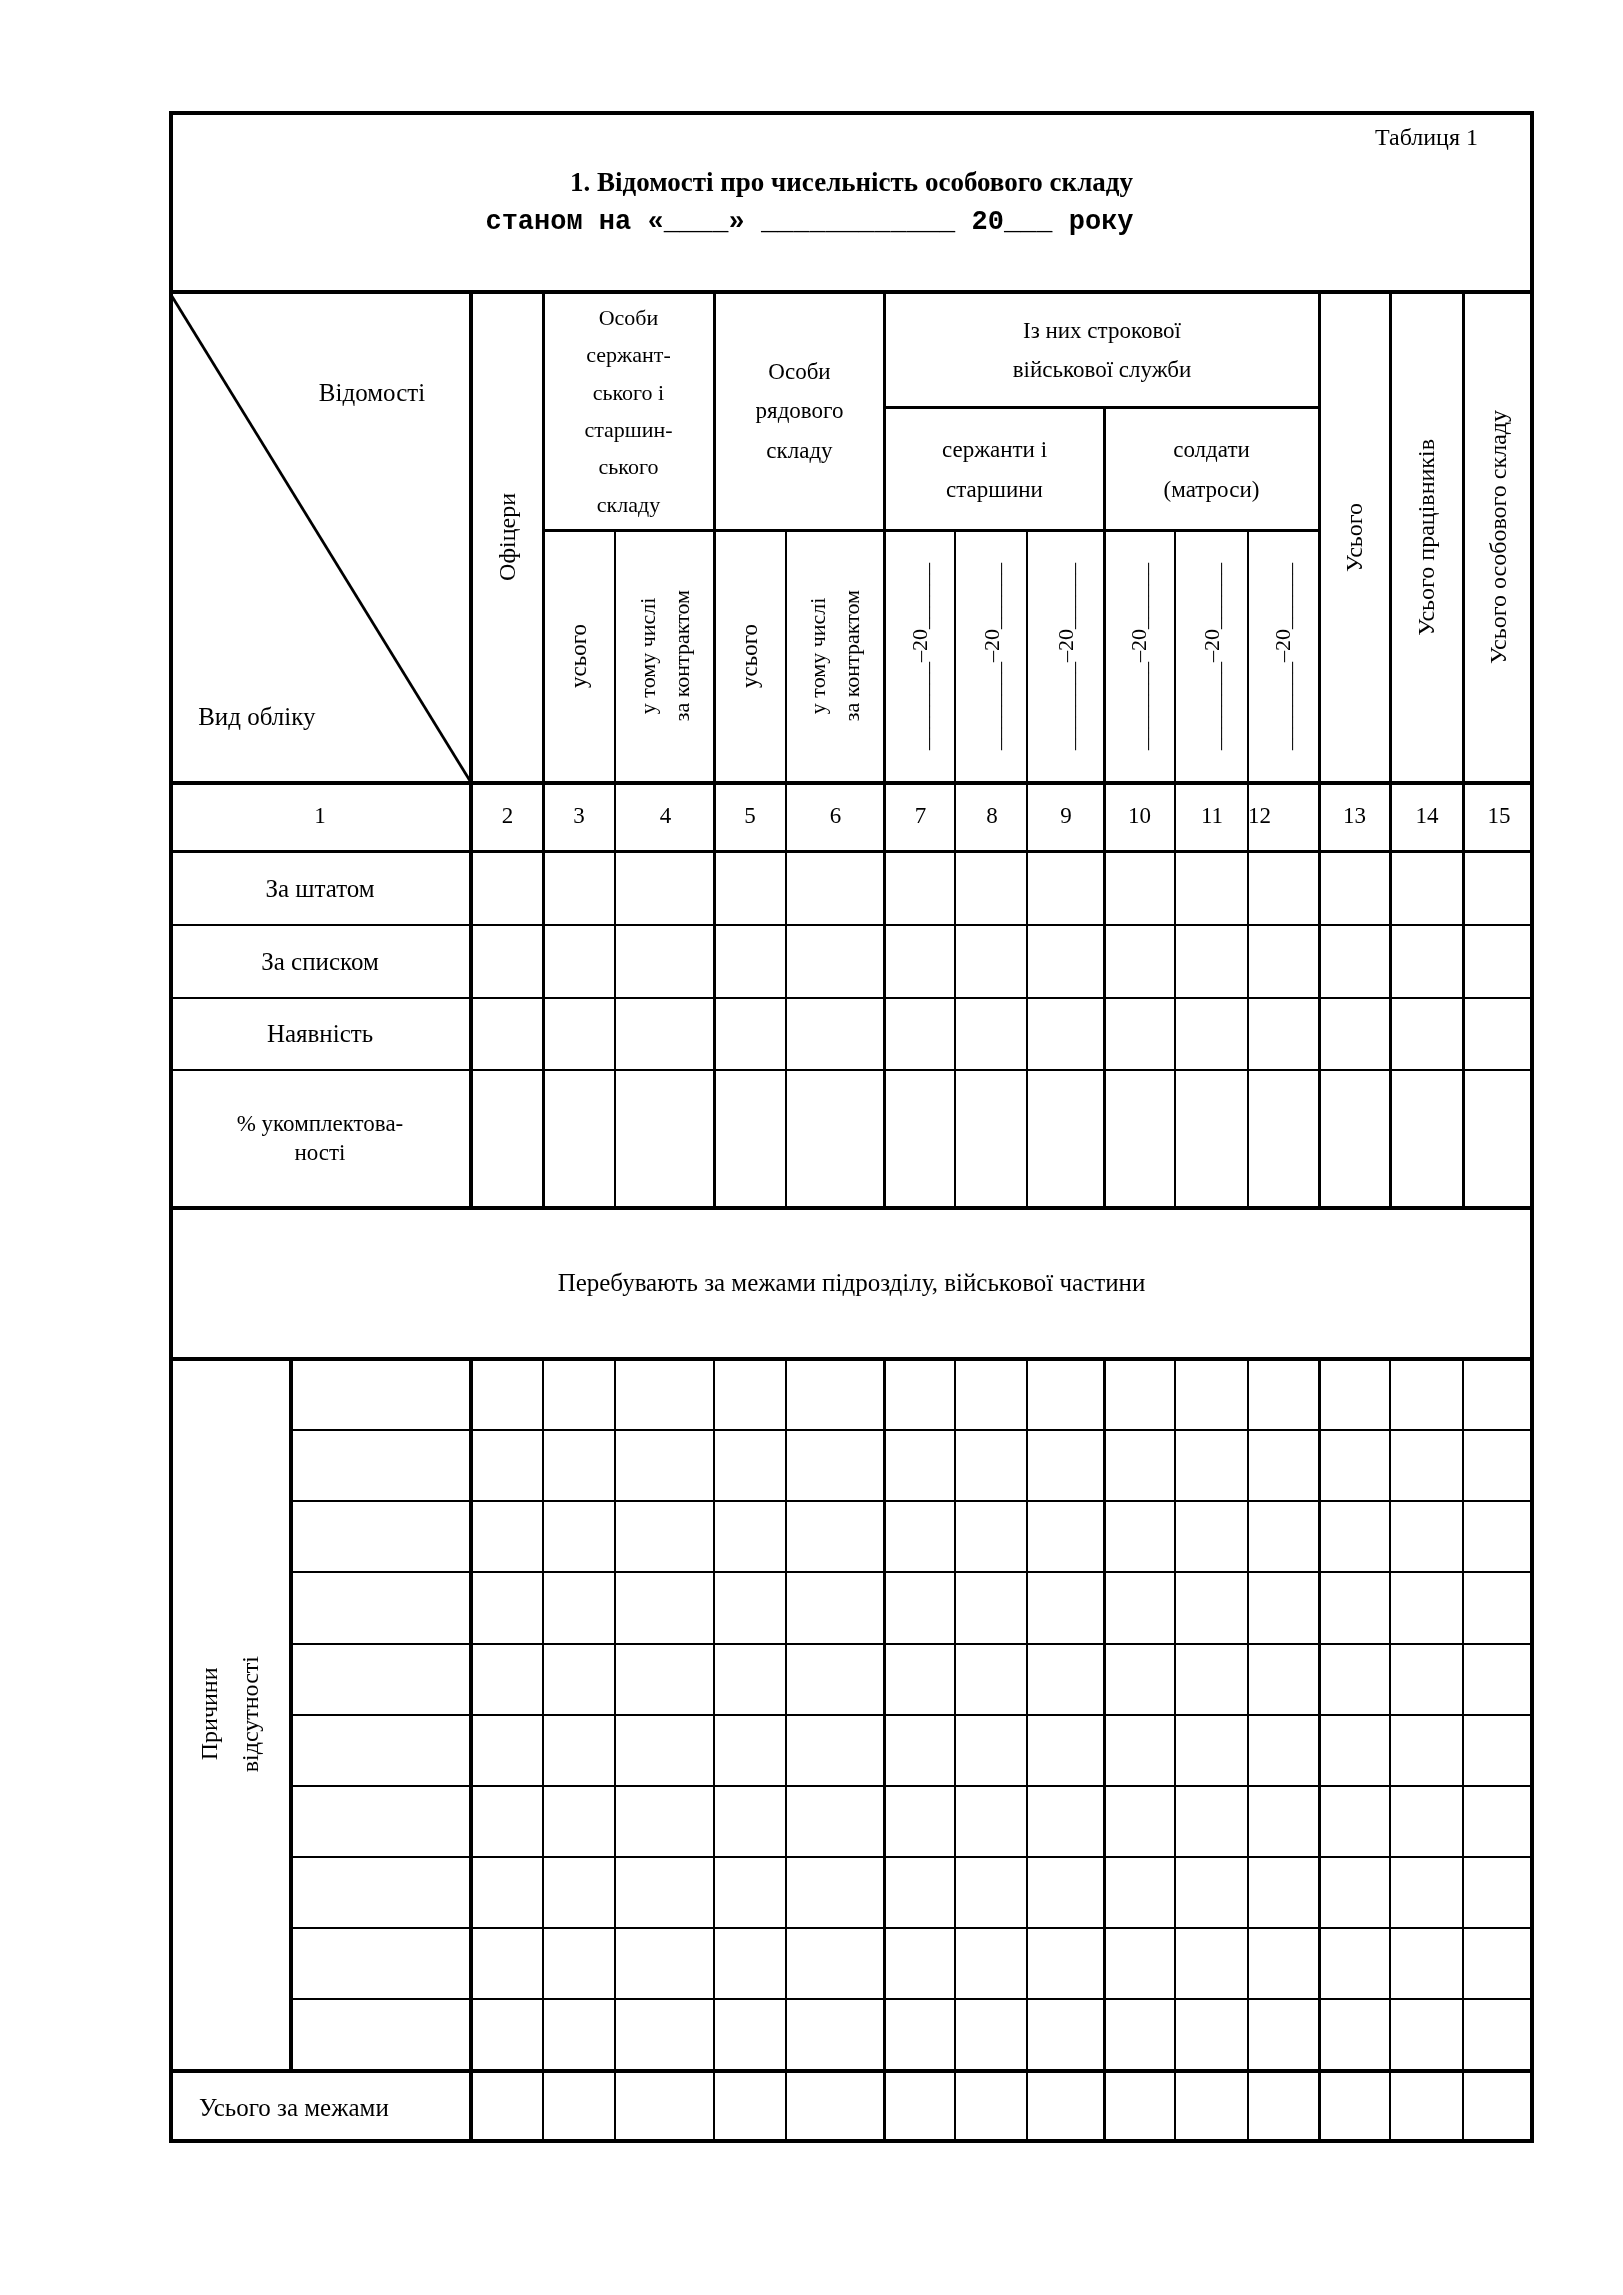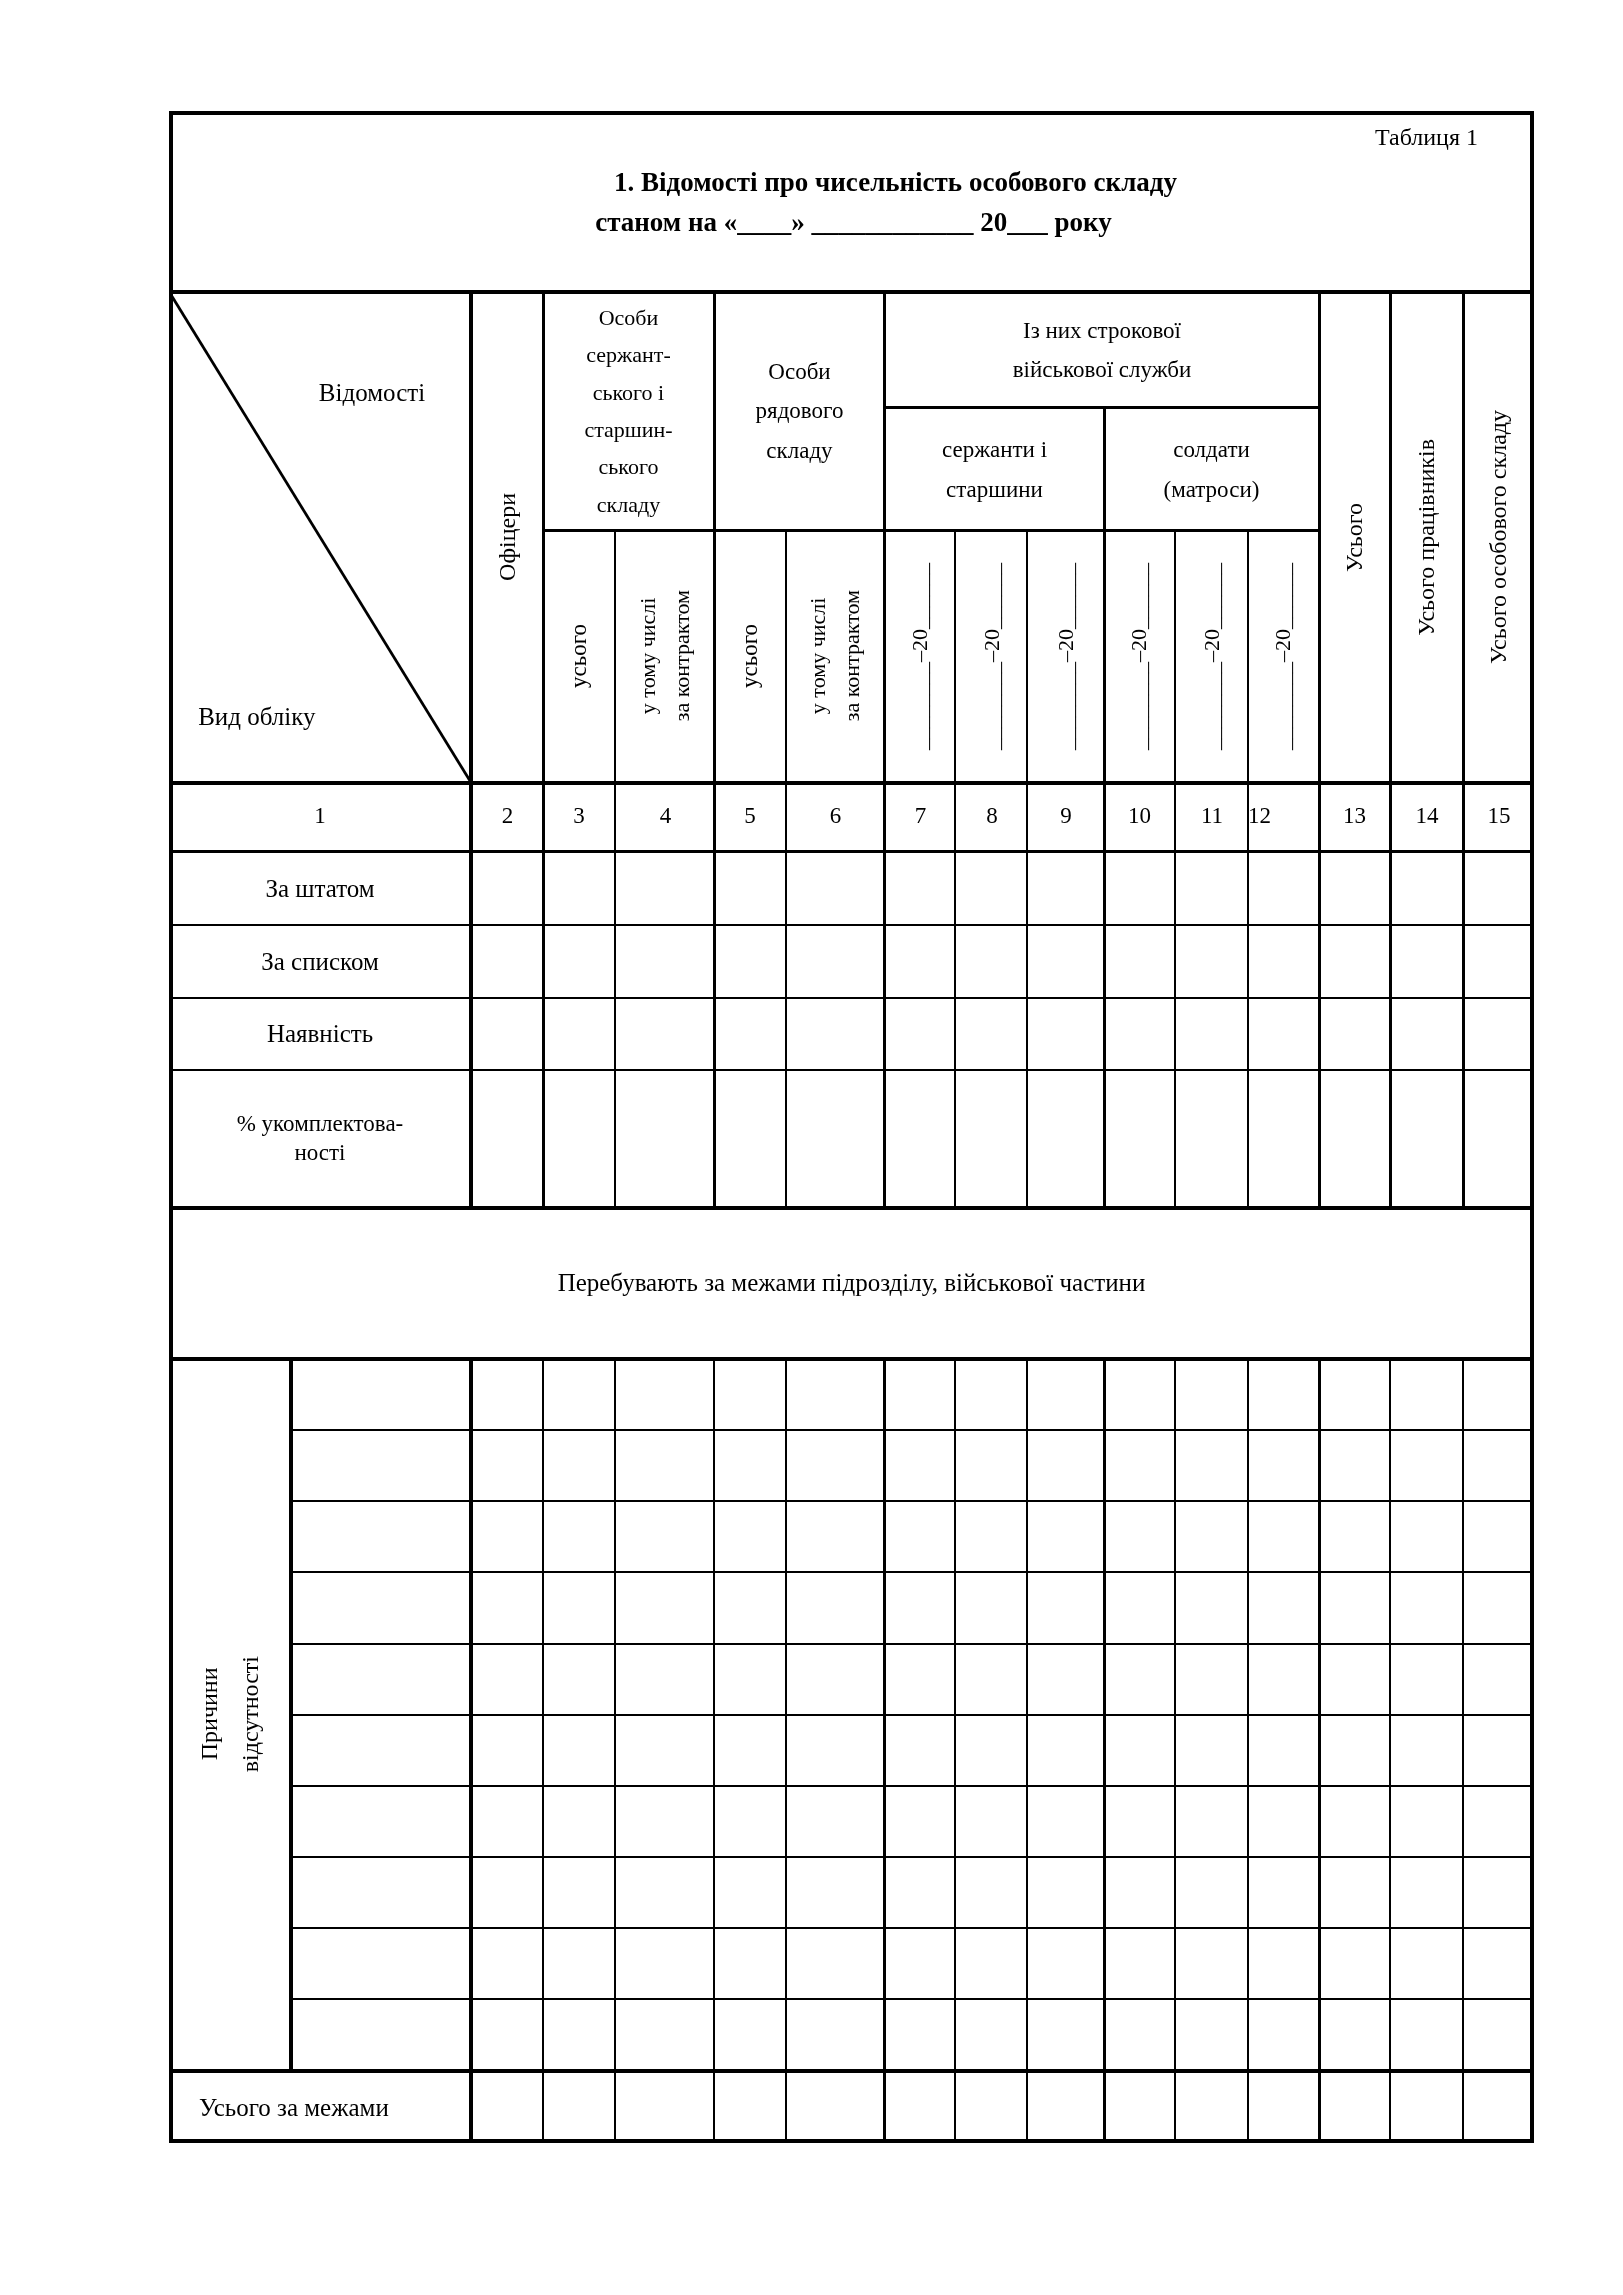--- a/index.html
+++ b/index.html
@@ -9,36 +9,36 @@
   }
   .frame{position:absolute;left:137px;top:111px;width:1365px;height:2032px;margin-left:32px;}
   .outline{position:absolute;left:0;top:0;right:0;bottom:0;border:4.6px solid #000;box-sizing:border-box;}
   .hl,.vl{position:absolute;background:#000;}
   .txt{
     position:absolute;display:flex;align-items:center;justify-content:center;
     text-align:center;white-space:pre-line;line-height:1.25;
   }
   .vt{writing-mode:vertical-rl;transform:rotate(180deg);line-height:1.55;}
   .f48{font-size:22px;} .f50{font-size:23px;} .f52{font-size:24px;} .f54{font-size:25px;}
-  .bold{font-weight:bold;font-size:27px;padding-left:44px;}
+  .bold{font-weight:bold;font-size:27px;}
   .lh17{line-height:1.7;}
   .left{justify-content:flex-start;text-align:left;}
   .diag{position:absolute;left:0;top:181px;width:302px;height:490px;}
   .region{position:absolute;}
 </style>
 </head>
 <body>
 
 <div class="frame">
 
   <div class="outline"></div>
 
   <div class="txt f52" style="left:1041px;top:9.3px;width:296px;height:33px;justify-content:flex-end;padding-right:28px;box-sizing:border-box;">Таблиця 1</div>
   <div class="txt bold" style="left:0;top:52px;width:1365px;height:39px;">1. Відомості про чисельність особового складу</div>
-  <div class="txt bold" style="left:0;top:92px;width:1281px;height:39px;">станом на «____» ____________ 20___ року</div>
+  <div class="txt bold" style="left:0;top:92px;width:1281px;height:39px;font-family:Liberation Mono, monospace;">станом на «____» ____________ 20___ року</div>
 
   <div class="hl" style="left:0;top:179px;width:1365px;height:3.7px;"></div>
   <div class="hl" style="left:716px;top:295px;width:434px;height:2.8px;"></div>
   <div class="hl" style="left:374px;top:418px;width:776px;height:2.8px;"></div>
   <div class="hl" style="left:0;top:670px;width:1365px;height:3.7px;"></div>
   <div class="hl" style="left:0;top:739px;width:1365px;height:2.8px;"></div>
   <div class="hl" style="left:0;top:813px;width:1365px;height:2.3px;"></div>
   <div class="hl" style="left:0;top:886px;width:1365px;height:2.3px;"></div>
   <div class="hl" style="left:0;top:958px;width:1365px;height:2.3px;"></div>
   <div class="hl" style="left:0;top:1095px;width:1365px;height:3.7px;"></div>

